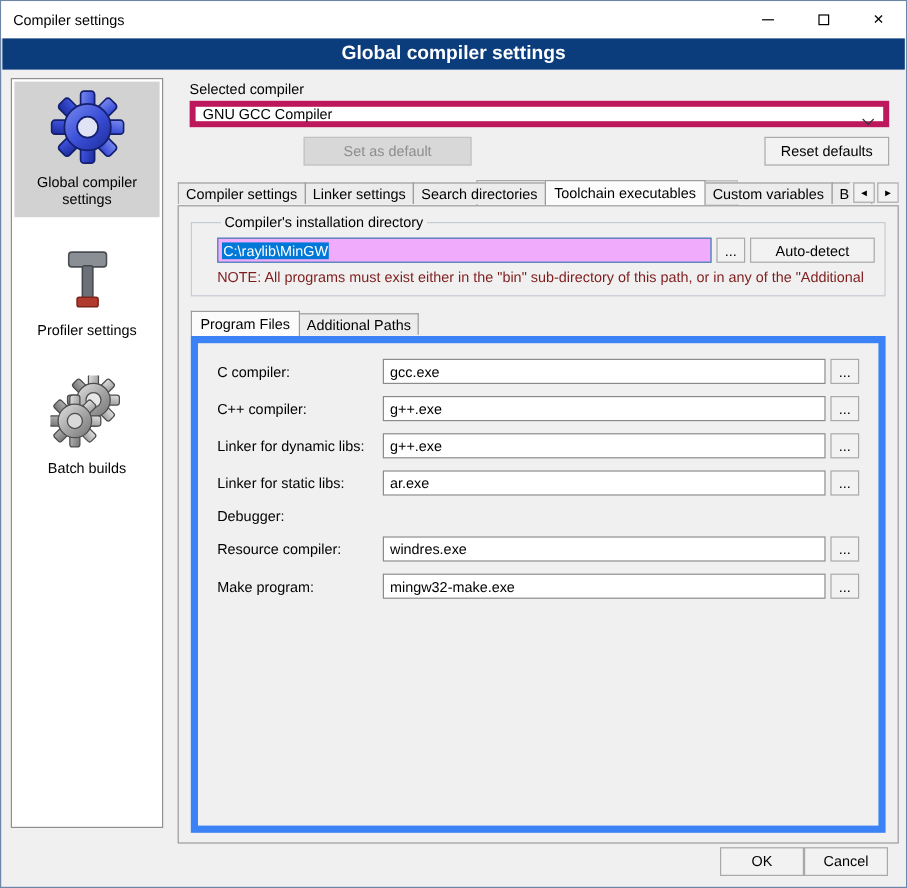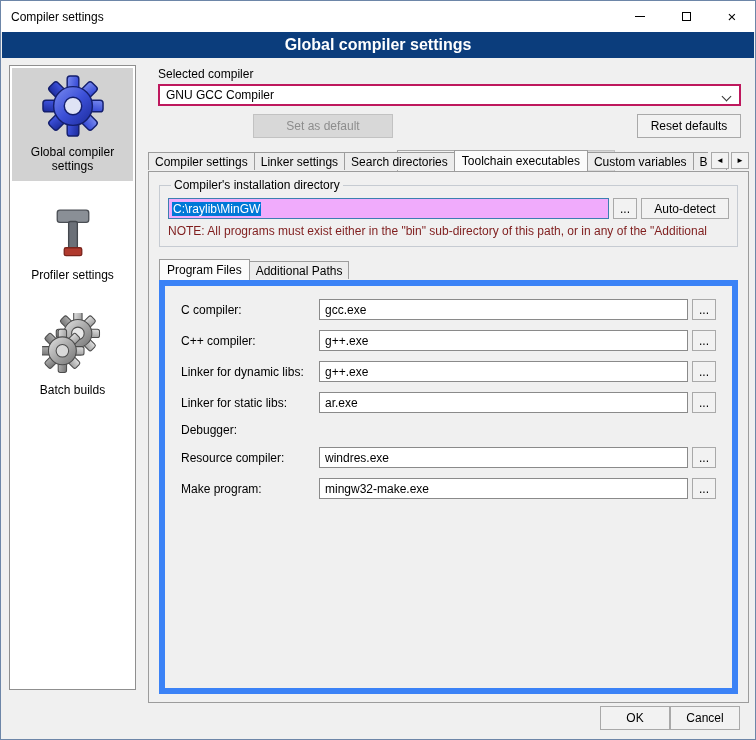--- a/index.html
+++ b/index.html
@@ -31,21 +31,21 @@
   .sidebar { position:absolute; left:8px; top:64px; width:127px; height:625px; background:#fff;
              border:1px solid #8f8f8f; padding:2px; overflow:hidden; }
   .side-item { display:flex; flex-direction:column; align-items:center; text-align:center; padding:7px 2px 8px 2px; cursor:default; }
   .side-item + .side-item { margin-top:16px; }
   .side-item.selected { background:#d2d2d2; }
   .side-label { margin-top:8px; line-height:14px; }
   .side-icon { display:block; }
 
   
   .plain-label { position:absolute; left:157px; top:66px; }
-  .combo { background:#fff; border:2px solid #be185d; height:22px; display:flex; align-items:center;
+  .combo { background:#fff; border:5px solid #be185d; height:22px; display:flex; align-items:center;
            padding:0 22px 0 6px; position:relative; cursor:default; }
   .combo .chev, .droplist .chev { width:7px; height:7px; border-right:1px solid #333; border-bottom:1px solid #333;
            transform:rotate(45deg); position:absolute; right:9px; top:7px; }
   .main-combo { position:absolute; left:157px; top:83px; width:583px; }
 
   .btn { font-family:inherit; font-size:12px; height:24px; background:#f2f2f2; border:1px solid #a9a9a9;
          display:flex; align-items:center; justify-content:center; padding:0 8px; cursor:default; }
   .btn.disabled { background:#d8d8d8; border-color:#c2c2c2; color:#8d8d8d; }
   .actions-row { position:absolute; left:157px; top:113px; width:583px; display:flex; gap:4px; }
   .w-setdef { width:140px; margin-left:auto; }
@@ -59,28 +59,28 @@
          background:#ececec; border:1px solid #9c9c9c; border-bottom:none; white-space:nowrap; cursor:default; }
   .tab + .tab { margin-left:-1px; }
   .tab.active { height:21px; margin-bottom:0; background:#fbfbfb; position:relative; z-index:2; padding:0 7px; }
   .tab-scroll { position:absolute; right:0; bottom:2px; display:flex; gap:2px; background:#f0f0f0; padding-left:3px; z-index:4; }
   .scroll-btn { width:18px; height:17px; font-size:8px; padding:0; }
 
   .tabpanel { position:absolute; left:147px; top:170px; width:601px; height:532px; background:#f0f0f0;
               border:1px solid #9c9c9c; z-index:1; }
 
   
-  fieldset.groupbox { margin:6px 10px 0 10px; border:1px solid #c6cbd2; padding:6px 8px 8px 8px; }
+  fieldset.groupbox { margin:6px 10px 0 10px; border:1px solid #c6cbd2; padding:6px 8px 8px 21px; }
   fieldset.groupbox legend { font-size:12px; padding:0 3px; margin-left:3px; }
   .dir-row { display:flex; align-items:center; gap:4px; }
   .dir-input { flex:1; height:21px; background:#f0abfc; border:1px solid #3c7fb1; display:flex; align-items:center;
                padding:0 3px; overflow:hidden; white-space:nowrap; cursor:text; }
   .sel-text { background:#0078d7; color:#fff; padding:0 1px; }
   .mini-btn { width:24px; padding:0; height:21px; }
-  .autodetect-btn { width:88px; height:21px; }
+  .autodetect-btn { width:104px; height:21px; }
   .note { margin-top:5px; color:#7f1d1d; white-space:nowrap; overflow:hidden; }
 
   
   .subtabs { display:flex; align-items:flex-end; height:21px; margin:12px 10px 0 10px; position:relative; z-index:3; }
   .subpanel { margin:0 10px; border:6px solid #3b82f6; background:#f0f0f0; height:414px; position:relative; z-index:1; }
 
   
   .form-row { display:flex; align-items:center; margin:10px 16px 0 16px; }
   .form-row:first-child { margin-top:13px; }
   .form-label { width:138px; flex-shrink:0; }

